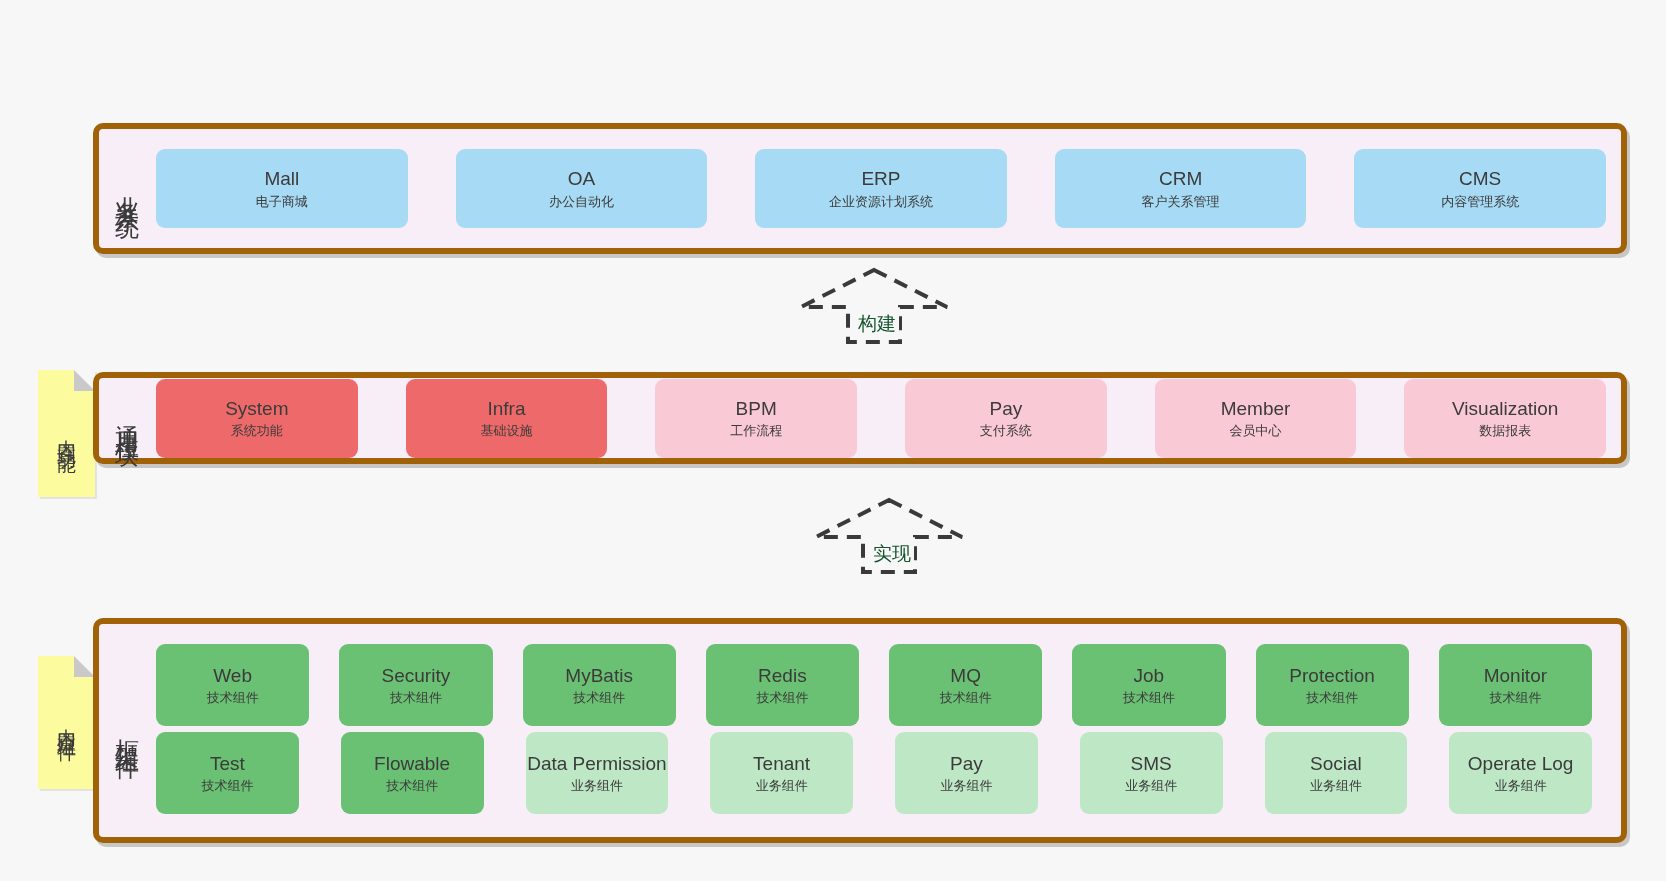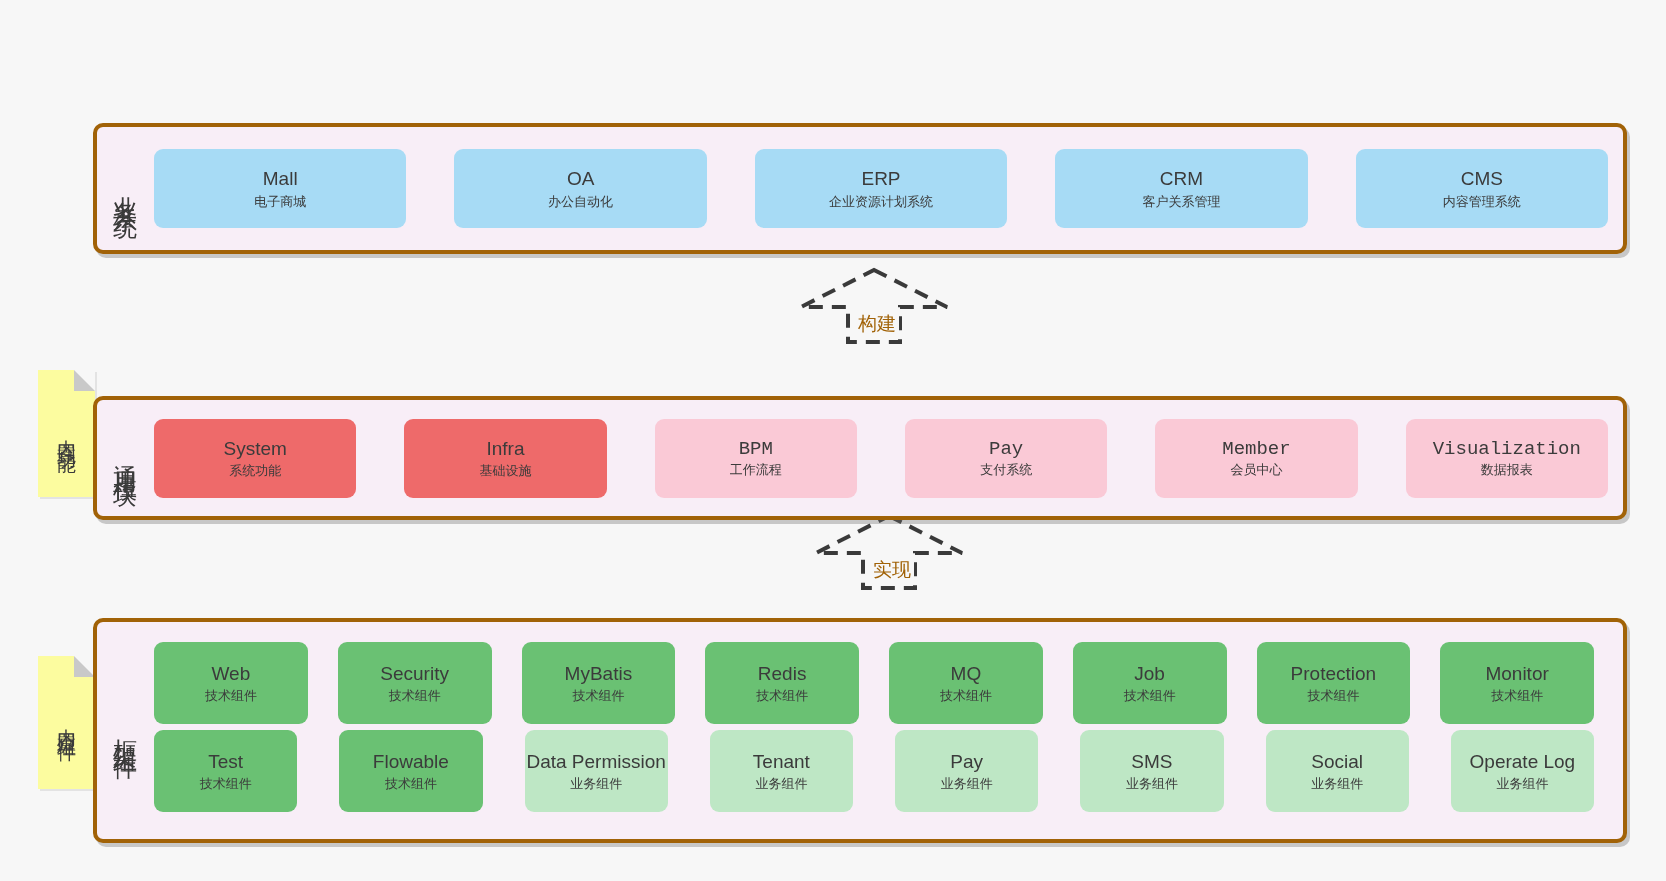--- a/index.html
+++ b/index.html
@@ -7,26 +7,26 @@
     width:1666px;height:881px;position:relative;overflow:hidden;
     background:#f7f7f7;
     font-family:"Liberation Sans","DejaVu Sans",sans-serif;
     color:#3b3b3b;
   }
 
   
   .container{
     position:absolute;left:93px;width:1534px;box-sizing:border-box;
     background:#f8eef7;
-    border:4px solid #a16207;border-radius:10px;
+    border:6px solid #a16207;border-radius:10px;
     box-shadow:3px 4px 0 rgba(110,110,110,.35);
     z-index:2;
   }
   .c1{top:123px;height:131px;}
-  .c2{top:372px;height:124px;margin-top:24px;}
+  .c2{top:372px;height:92px;}
   .c3{top:618px;height:225px;padding-left:28px;}
 
   .layer-label{
     position:absolute;left:6px;top:0;bottom:0;width:44px;
     display:flex;align-items:center;justify-content:center;
     writing-mode:vertical-rl;text-orientation:upright;
     font-size:24px;letter-spacing:6px;color:#3a3a3a;
   }
 
   .boxes{
@@ -45,21 +45,21 @@
     flex:1;border-radius:9px;
     display:flex;flex-direction:column;justify-content:center;align-items:center;
     text-align:center;line-height:1.4;
   }
   .boxes .box{height:79px;}
   .row .box{height:82px;line-height:1.35;}
   .box-en{font-size:19px;}
   .box-zh{font-size:13px;}
   .blue{background:#a7dbf5;}
   .red{background:#ee6a6a;}
-  .pink{background:#fac9d6;font-family:Liberation Mono, monospace;}
+  .pink{background:#fac9d6;}
   .green{background:#6ac173;}
   .lightgreen{background:#bee7c5;}
 
   
   .sticky{
     position:absolute;left:38px;width:57px;background:#fcfc9f;
     box-shadow:2px 2px 0 rgba(0,0,0,.08);
     display:flex;align-items:center;justify-content:center;
     z-index:1;
   }
@@ -70,25 +70,25 @@
   .sticky-text{
     writing-mode:vertical-rl;text-orientation:upright;
     font-size:19px;letter-spacing:5px;color:#3a3a3a;
   }
   .s1{top:370px;height:127px;}
   .s2{top:656px;height:133px;}
 
   
   .arrow{position:absolute;width:160px;height:80px;z-index:0;}
   .a1{left:797px;top:266px;}
-  .a2{left:812px;top:512px;}
+  .a2{left:812px;top:496px;}
   .arrow svg{position:absolute;inset:0;}
   .arrow-label{
     position:absolute;left:50%;top:44px;transform:translateX(-50%);
-    background:#f7f7f7;padding:1px 3px;font-size:19px;color:#a16207;
+    background:#f7f7f7;padding:1px 3px;font-size:19px;color:#14532d;
     white-space:nowrap;
   }
 </style>
 </head>
 <body>
 
 <div class="sticky s1">
   <span class="sticky-text">内置功能</span>
 </div>
 <div class="sticky s2">

